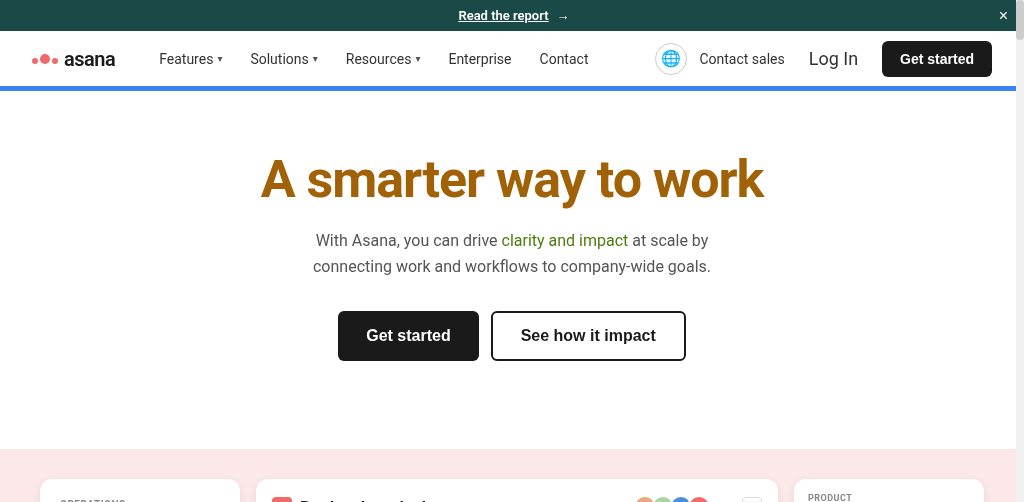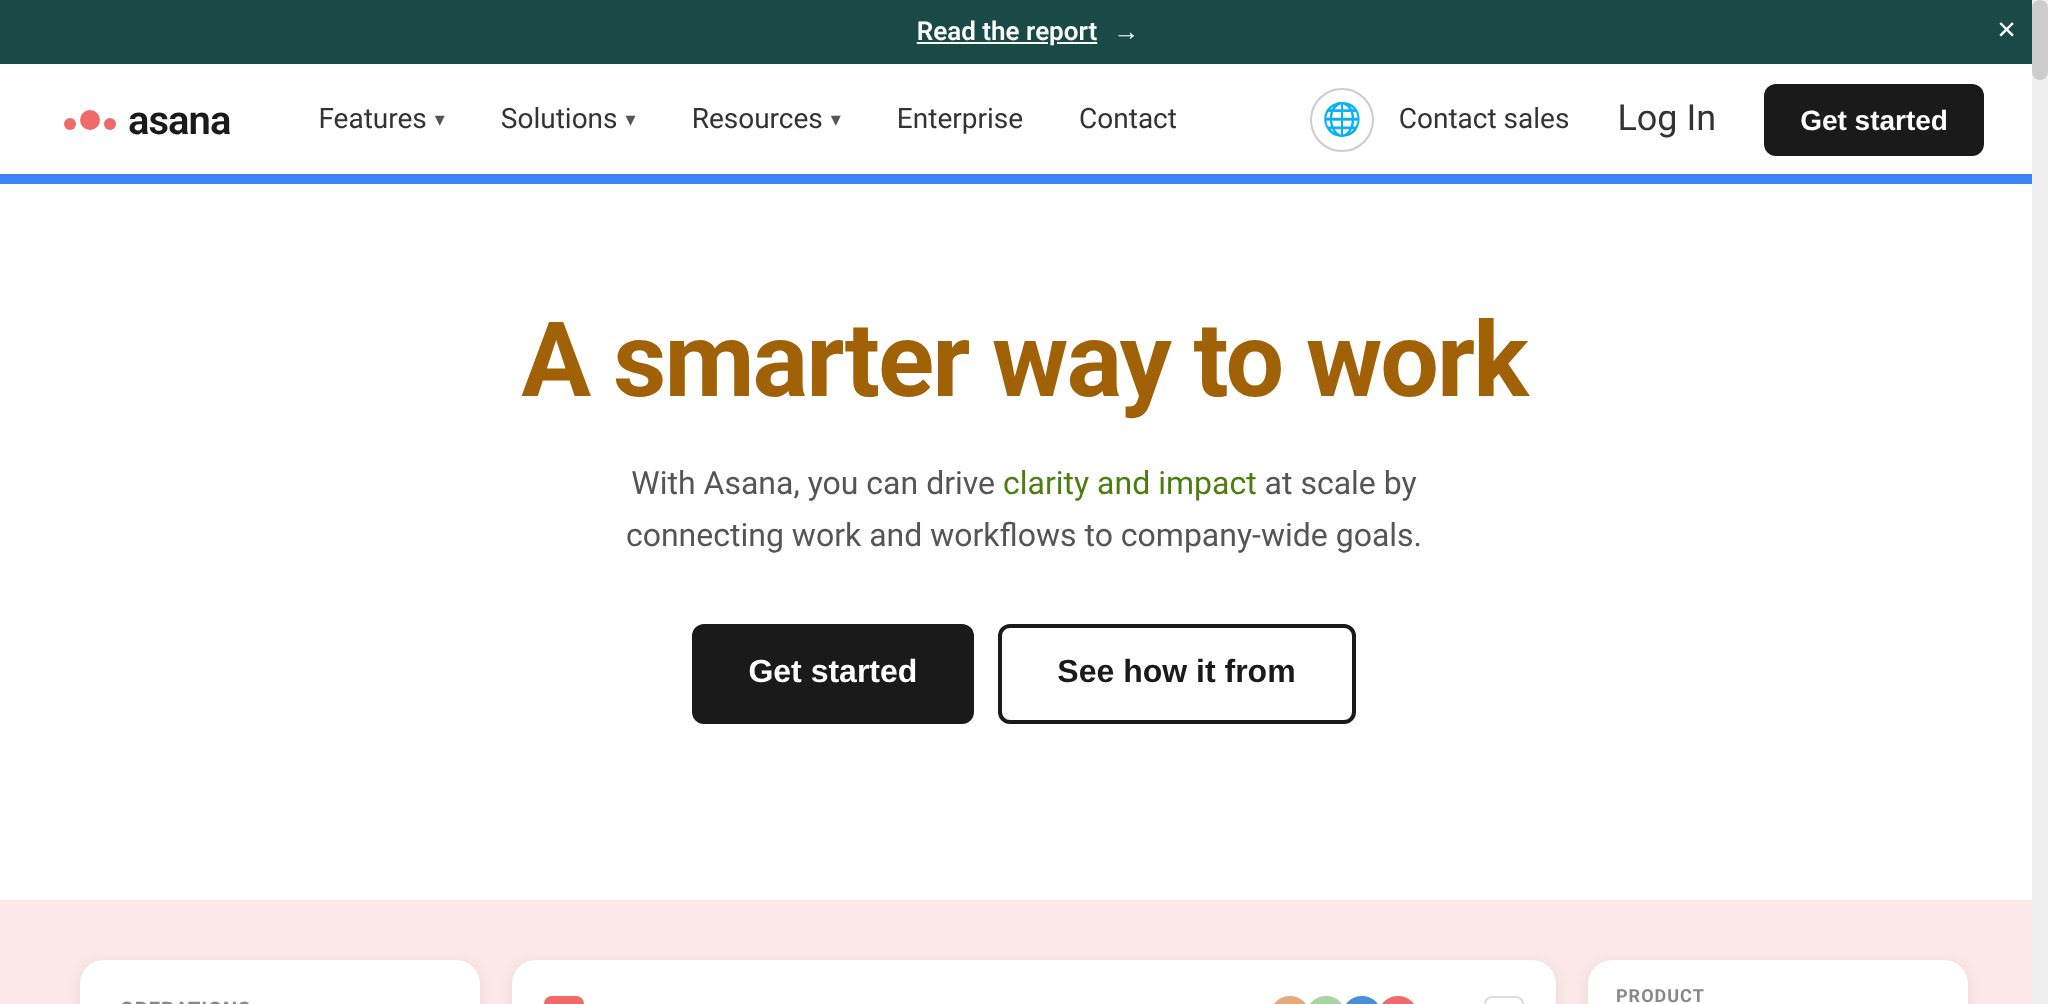--- a/index.html
+++ b/index.html
@@ -334,21 +334,21 @@
   </div>
 </nav>
 
 <section class="hero">
   <h1 class="hero-title">A smarter way to work</h1>
   <p class="hero-subtitle">
     With Asana, you can drive <span style="color:#4d7c0f;">clarity and impact</span> at scale by connecting work and workflows to company-wide goals.
   </p>
   <div class="hero-buttons">
     <button class="btn-primary">Get started</button>
-    <button class="btn-secondary">See how it from</button>
+    <button class="btn-secondary">See how it impact</button>
   </div>
 </section>
 
 <div class="showcase">
 
   <div class="showcase-card">
     <div class="card-label">OPERATIONS</div>
 
   </div>
 

